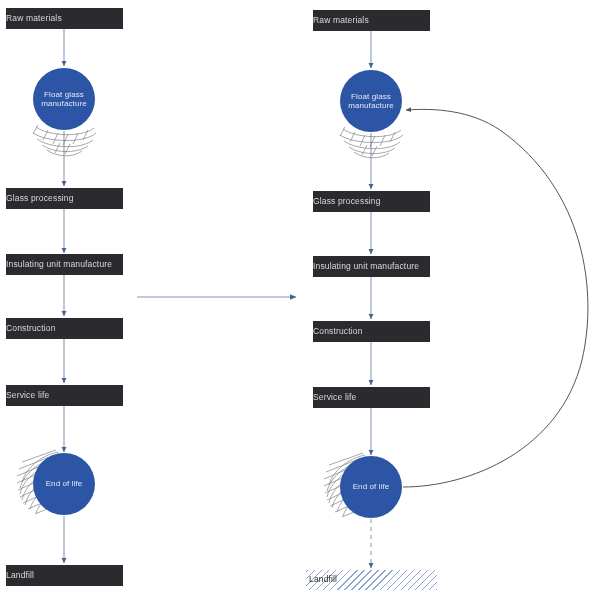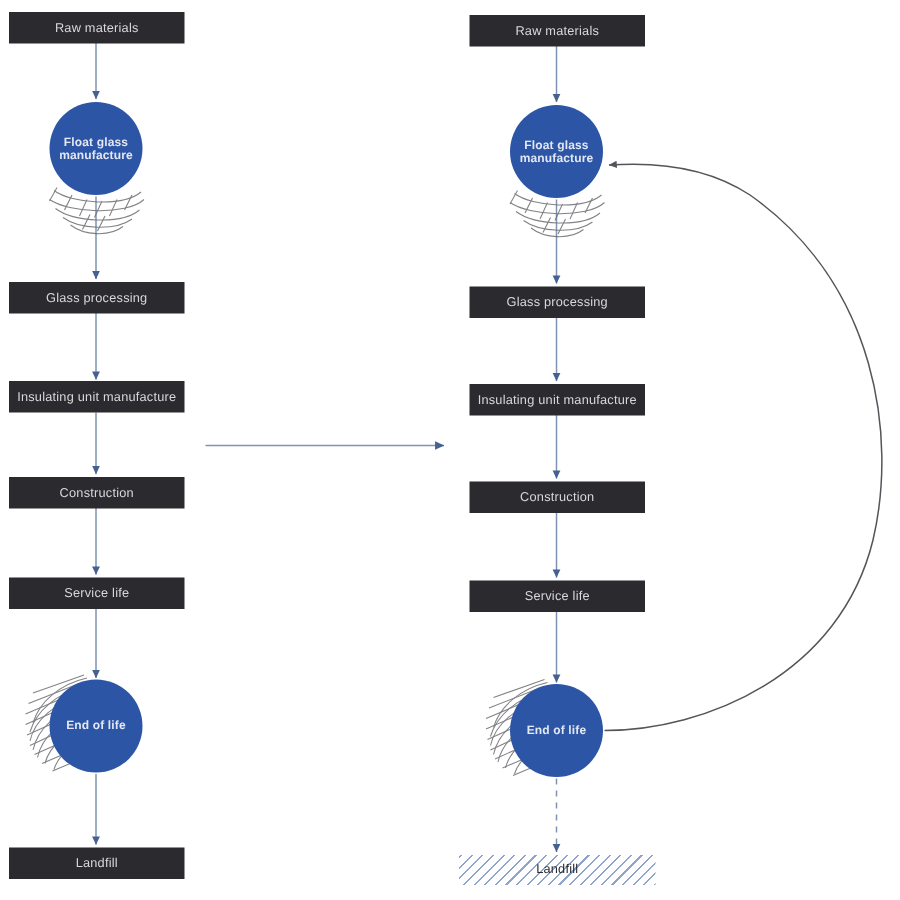--- a/index.html
+++ b/index.html
@@ -25,21 +25,21 @@
     height: 600px;
   }
   .node-box {
     position: absolute;
     background: #2b2b2f;
     color: #d9d9dc;
     font-size: 8.5px;
     letter-spacing: 0.15px;
     display: flex;
     align-items: center;
-    justify-content: center;
+    justify-content: flex-start;
     text-align: center;
     line-height: 1.1;
     box-sizing: border-box;
   }
   .node-box.hatched {
     background: #ffffff;
     color: #2b2b2f;
     background-image: repeating-linear-gradient(
         -45deg,
         #8ea4cc 0px,
@@ -60,21 +60,20 @@
     color: #e3e8f3;
     font-size: 8px;
     letter-spacing: 0.1px;
     display: flex;
     align-items: center;
     justify-content: center;
     text-align: center;
     line-height: 1.15;
     box-sizing: border-box;
     z-index: 3;
-    font-weight: bold;
   }
   .circle-label {
     padding: 0 4px;
     white-space: pre-line;
   }
 </style>
 </head>
 <body>
 
 <div id="diagram-root">

